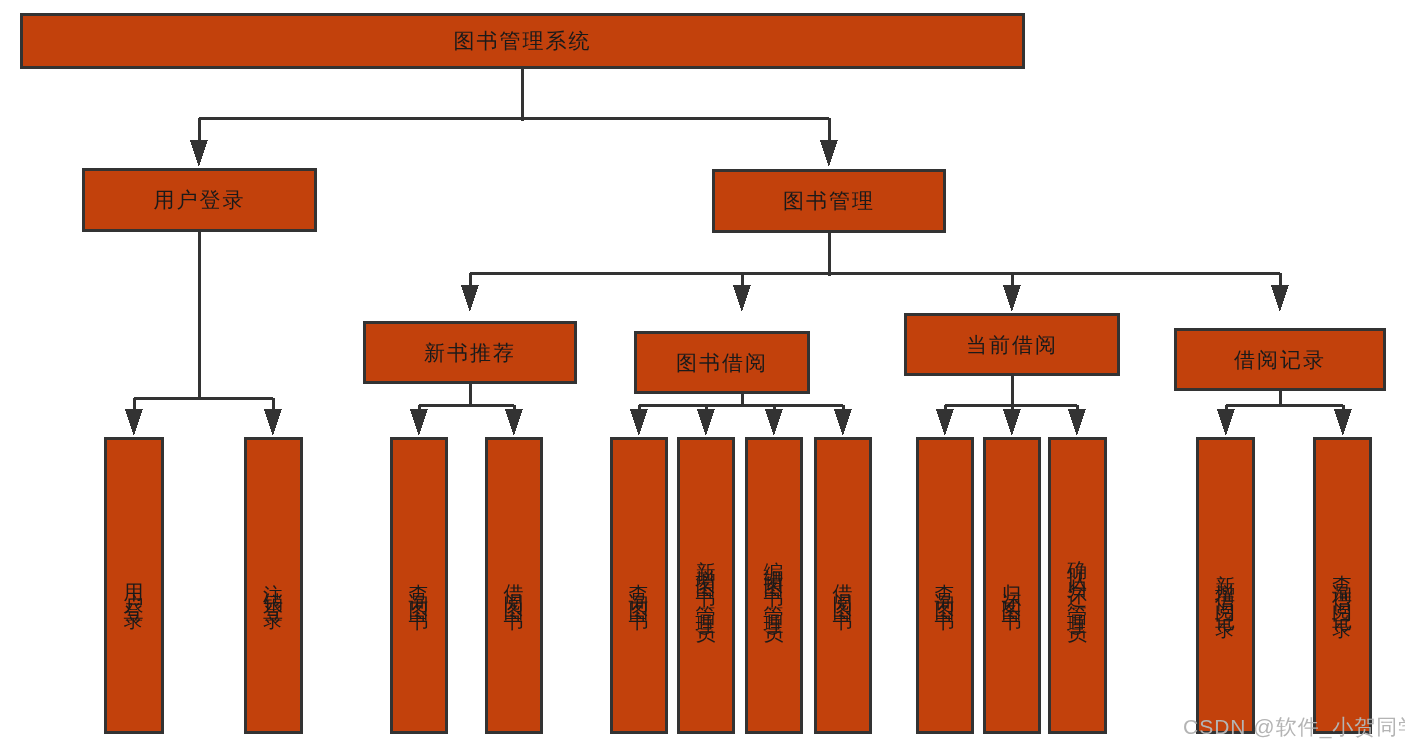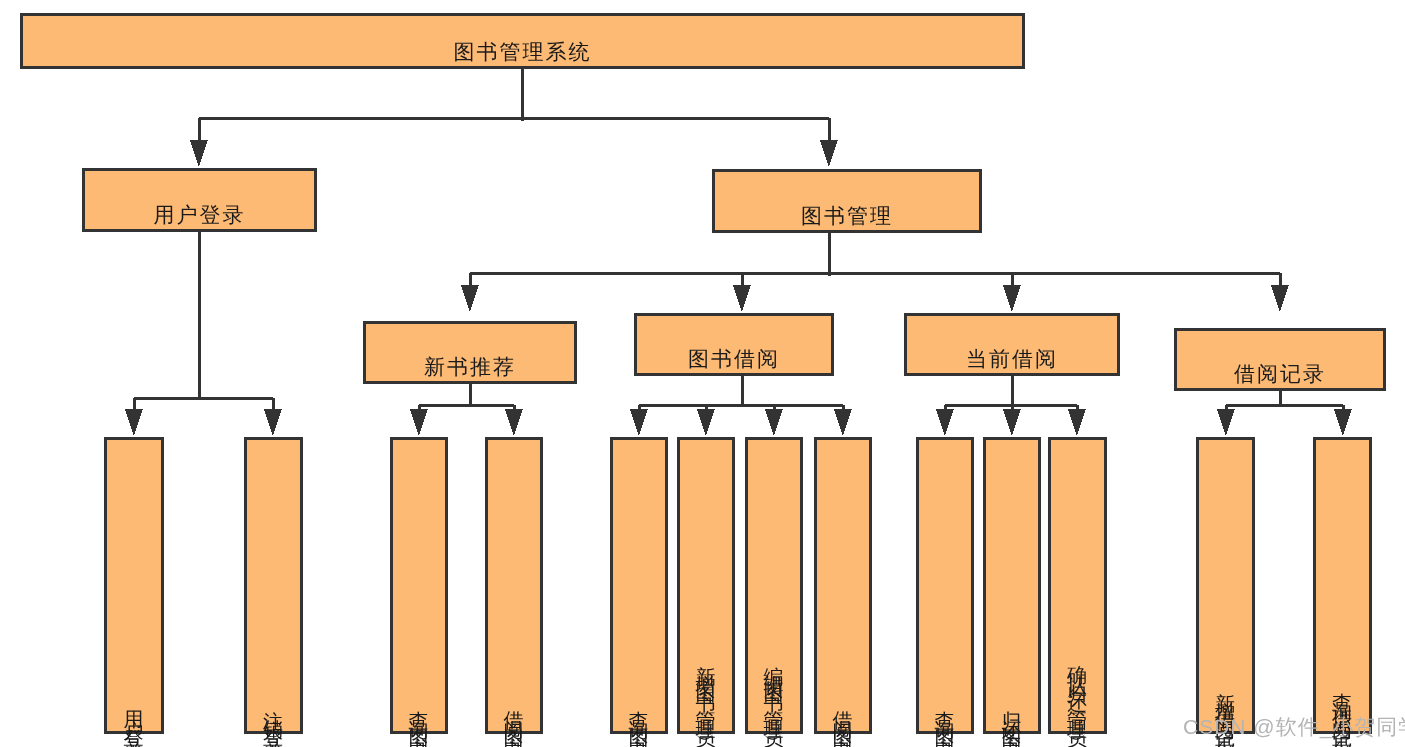--- a/index.html
+++ b/index.html
@@ -18,23 +18,23 @@
   #connectors {
     position: absolute;
     left: 0;
     top: 0;
     z-index: 1;
   }
   .box {
     position: absolute;
     box-sizing: border-box;
     border: 3px solid #333333;
-    background: #fdba74;
+    background: #c2410c;
     display: flex;
-    align-items: flex-end;
+    align-items: center;
     justify-content: center;
     color: #1a1a1a;
     z-index: 2;
   }
   .box.h span {
     font-size: 21px;
     letter-spacing: 2px;
     white-space: nowrap;
   }
   .box.v span {
@@ -102,28 +102,28 @@
       M1334 409 L1352 409 L1343 436 Z"></path>
   </svg>
 
   <div class="box h" style="left:20px; top:13px; width:1005px; height:56px;">
     <span>图书管理系统</span>
   </div>
 
   <div class="box h" style="left:82px; top:168px; width:235px; height:64px;">
     <span>用户登录</span>
   </div>
-  <div class="box h" style="left:712px; top:169px; width:270px; height:64px;">
+  <div class="box h" style="left:712px; top:169px; width:234px; height:64px;">
     <span>图书管理</span>
   </div>
 
   <div class="box h" style="left:363px; top:313px; width:214px; height:63px;margin-top:8px;">
     <span>新书推荐</span>
   </div>
-  <div class="box h" style="left:634px; top:313px; width:200px; height:63px;">
+  <div class="box h" style="left:634px; top:331px; width:176px; height:63px;">
     <span>图书借阅</span>
   </div>
   <div class="box h" style="left:904px; top:313px; width:216px; height:63px;">
     <span>当前借阅</span>
   </div>
   <div class="box h" style="left:1174px; top:313px; width:212px; height:63px;margin-top:15px;">
     <span>借阅记录</span>
   </div>
 
   <div class="box v leaf" style="left:104px; width:60px;">

